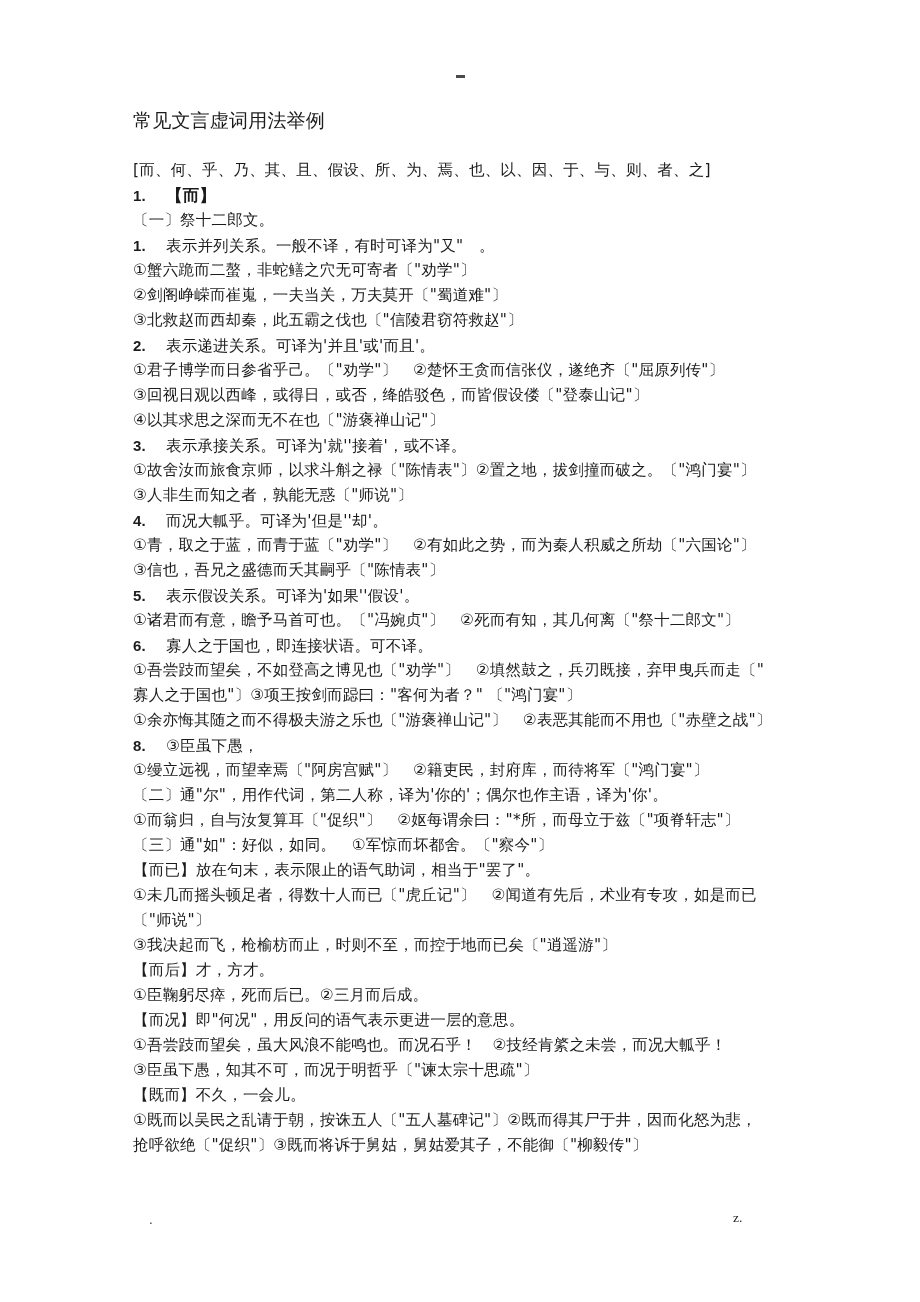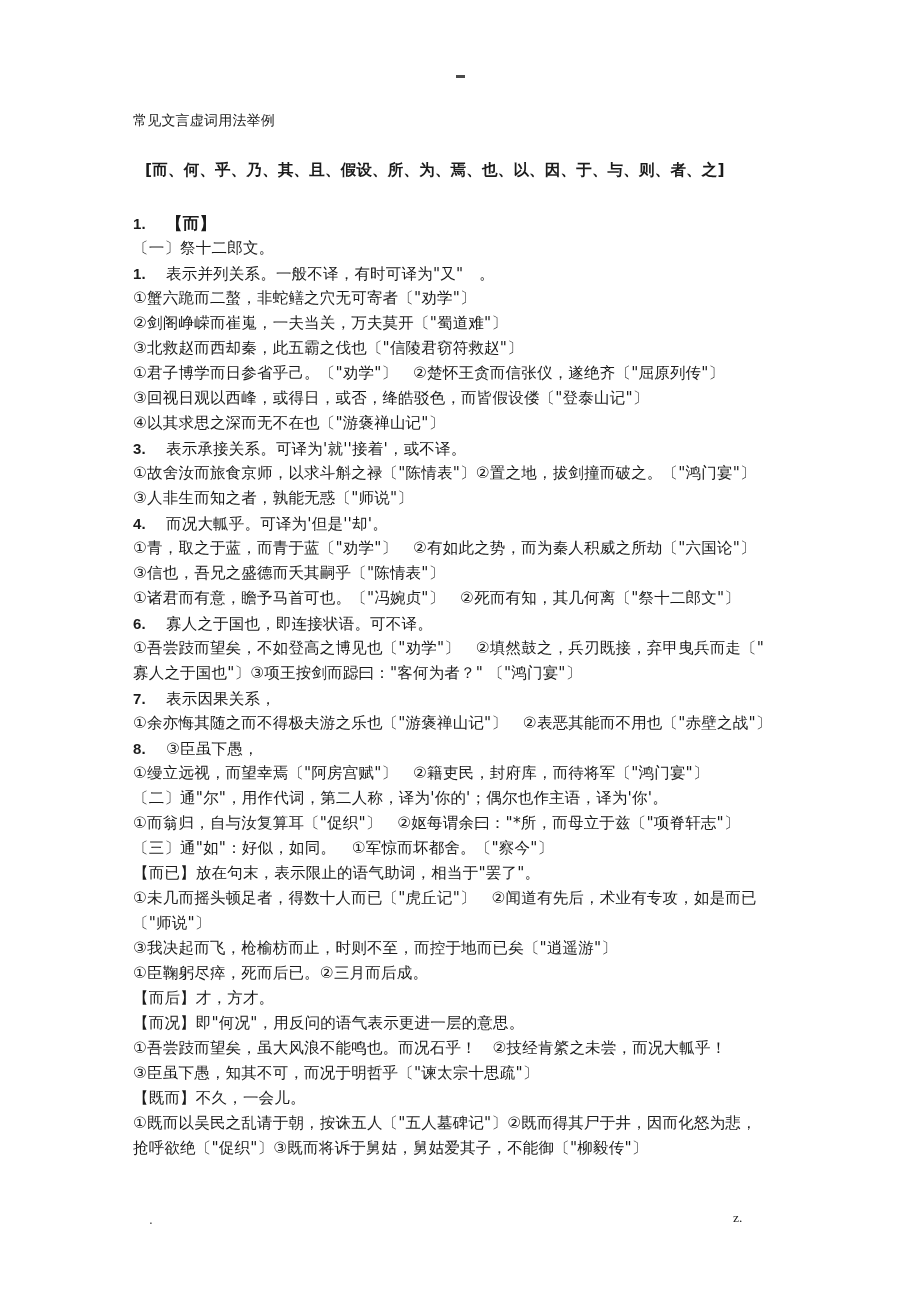--- a/index.html
+++ b/index.html
@@ -27,23 +27,23 @@
     width:670px;
   }
   .line{
     height:25px;
     line-height:25px;
     font-size:15.5px;
     white-space:pre;
     letter-spacing:0.2px;
   }
   .line.blank{height:25px;}
-  .line.header{font-weight:700;margin-left:12px;}
-  .line.section{font-weight:700;font-size:16.5px;margin-top:28px;}
-  .line.title{font-size:14px;}
+  .line.header{font-weight:400;}
+  .line.section{font-weight:700;font-size:16.5px;}
+  .line.title{font-size:19px;}
   .lead{
     display:inline-block;
     min-width:33px;
     font-weight:700;
     font-family:"Liberation Sans","DejaVu Sans",sans-serif;
     font-size:15px;
   }
   .footer-left{
     position:absolute;
     left:149px;
@@ -68,46 +68,47 @@
   <div class="content">
       <div class="line title"><span>常见文言虚词用法举例</span></div>
       <div class="line blank"></div>
       <div class="line header"><span>[而、何、乎、乃、其、且、假设、所、为、焉、也、以、因、于、与、则、者、之]</span></div>
       <div class="line section"><span class="lead">1.</span><span>【而】</span></div>
       <div class="line text"><span>〔一〕祭十二郎文。</span></div>
       <div class="line num"><span class="lead">1.</span><span>表示并列关系。一般不译，有时可译为"又"　。</span></div>
       <div class="line text"><span>①蟹六跪而二螯，非蛇鳝之穴无可寄者〔"劝学"〕</span></div>
       <div class="line text"><span>②剑阁峥嵘而崔嵬，一夫当关，万夫莫开〔"蜀道难"〕</span></div>
       <div class="line text"><span>③北救赵而西却秦，此五霸之伐也〔"信陵君窃符救赵"〕</span></div>
+      <div class="line num"><span class="lead">2.</span><span>表示递进关系。可译为'并且'或'而且'。</span></div>
       <div class="line text"><span>①君子博学而日参省乎己。〔"劝学"〕　②楚怀王贪而信张仪，遂绝齐〔"屈原列传"〕</span></div>
       <div class="line text"><span>③回视日观以西峰，或得日，或否，绛皓驳色，而皆假设偻〔"登泰山记"〕</span></div>
       <div class="line text"><span>④以其求思之深而无不在也〔"游褒禅山记"〕</span></div>
       <div class="line num"><span class="lead">3.</span><span>表示承接关系。可译为'就''接着'，或不译。</span></div>
       <div class="line text"><span>①故舍汝而旅食京师，以求斗斛之禄〔"陈情表"〕②置之地，拔剑撞而破之。〔"鸿门宴"〕</span></div>
       <div class="line text"><span>③人非生而知之者，孰能无惑〔"师说"〕</span></div>
       <div class="line num"><span class="lead">4.</span><span>而况大軱乎。可译为'但是''却'。</span></div>
       <div class="line text"><span>①青，取之于蓝，而青于蓝〔"劝学"〕　②有如此之势，而为秦人积威之所劫〔"六国论"〕</span></div>
       <div class="line text"><span>③信也，吾兄之盛德而夭其嗣乎〔"陈情表"〕</span></div>
+      <div class="line num"><span class="lead">5.</span><span>表示假设关系。可译为'如果''假设'。</span></div>
       <div class="line text"><span>①诸君而有意，瞻予马首可也。〔"冯婉贞"〕　②死而有知，其几何离〔"祭十二郎文"〕</span></div>
       <div class="line num"><span class="lead">6.</span><span>寡人之于国也，即连接状语。可不译。</span></div>
       <div class="line text"><span>①吾尝跂而望矣，不如登高之博见也〔"劝学"〕　②填然鼓之，兵刃既接，弃甲曳兵而走〔"</span></div>
       <div class="line text"><span>寡人之于国也"〕③项王按剑而跽曰："客何为者？" 〔"鸿门宴"〕</span></div>
-      <div class="line num"><span class="lead">7.</span><span>表示因果关系，</span></div>
       <div class="line text"><span>①余亦悔其随之而不得极夫游之乐也〔"游褒禅山记"〕　②表恶其能而不用也〔"赤壁之战"〕</span></div>
       <div class="line num"><span class="lead">8.</span><span>③臣虽下愚，</span></div>
       <div class="line text"><span>①缦立远视，而望幸焉〔"阿房宫赋"〕　②籍吏民，封府库，而待将军〔"鸿门宴"〕</span></div>
       <div class="line text"><span>〔二〕通"尔"，用作代词，第二人称，译为'你的'；偶尔也作主语，译为'你'。</span></div>
       <div class="line text"><span>①而翁归，自与汝复算耳〔"促织"〕　②妪每谓余曰："*所，而母立于兹〔"项脊轩志"〕</span></div>
       <div class="line text"><span>〔三〕通"如"：好似，如同。　①军惊而坏都舍。〔"察今"〕</span></div>
       <div class="line text"><span>【而已】放在句末，表示限止的语气助词，相当于"罢了"。</span></div>
       <div class="line text"><span>①未几而摇头顿足者，得数十人而已〔"虎丘记"〕　②闻道有先后，术业有专攻，如是而已</span></div>
       <div class="line text"><span>〔"师说"〕</span></div>
       <div class="line text"><span>③我决起而飞，枪榆枋而止，时则不至，而控于地而已矣〔"逍遥游"〕</span></div>
+      <div class="line text"><span>【而后】才，方才。</span></div>
       <div class="line text"><span>①臣鞠躬尽瘁，死而后已。②三月而后成。</span></div>
-      <div class="line text"><span>【而后】才，方才。</span></div>
       <div class="line text"><span>【而况】即"何况"，用反问的语气表示更进一层的意思。</span></div>
       <div class="line text"><span>①吾尝跂而望矣，虽大风浪不能鸣也。而况石乎！　②技经肯綮之未尝，而况大軱乎！</span></div>
       <div class="line text"><span>③臣虽下愚，知其不可，而况于明哲乎〔"谏太宗十思疏"〕</span></div>
       <div class="line text"><span>【既而】不久，一会儿。</span></div>
       <div class="line text"><span>①既而以吴民之乱请于朝，按诛五人〔"五人墓碑记"〕②既而得其尸于井，因而化怒为悲，</span></div>
       <div class="line text"><span>抢呼欲绝〔"促织"〕③既而将诉于舅姑，舅姑爱其子，不能御〔"柳毅传"〕</span></div>
     </div>
   <span class="footer-left">.</span>
   <span class="footer-right">z.</span>
 </div>

